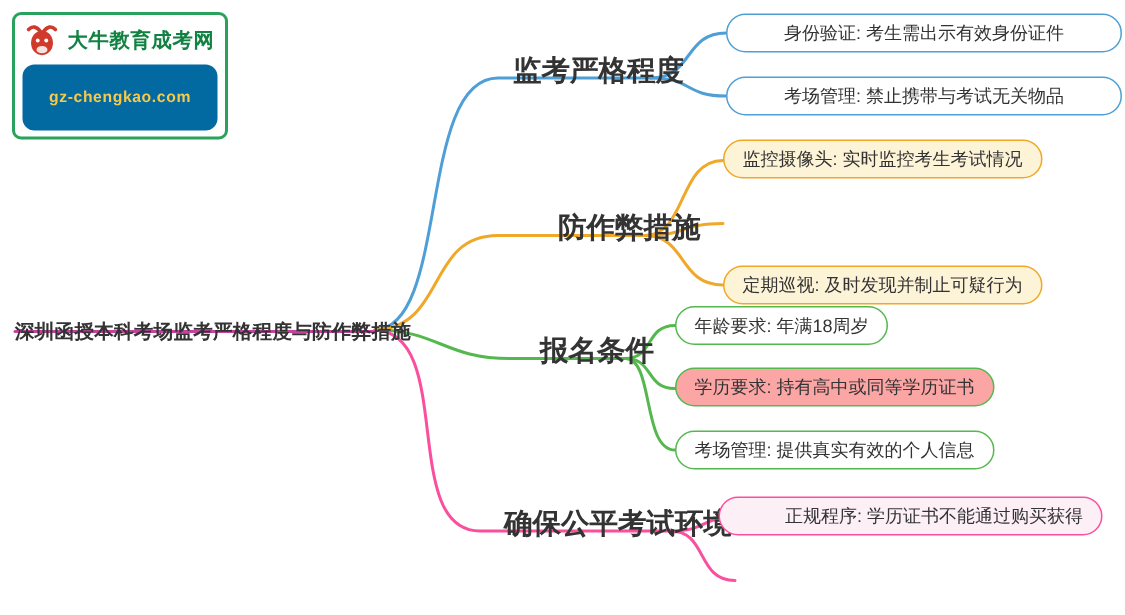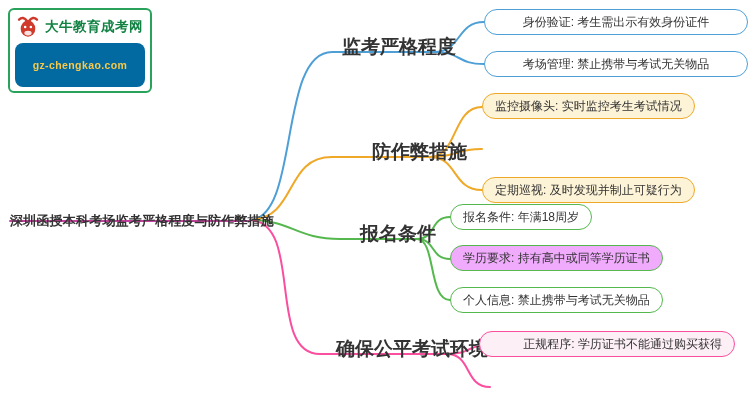--- a/index.html
+++ b/index.html
@@ -77,19 +77,19 @@
   <div class="blabel" style="left:352px;top:139px;margin-left:20px;">防作弊措施</div>
   <div class="blabel" style="left:360px;top:221px;">报名条件</div>
   <div class="blabel" style="left:336px;top:336px;">确保公平考试环境</div>
 
   <div class="leaf leaf-0" style="left: 484px; top: 9px; border-color: rgb(77, 159, 214); background: rgb(255, 255, 255);">身份验证: 考生需出示有效身份证件</div>
   <div class="leaf leaf-0" style="left: 484px; top: 51px; border-color: rgb(77, 159, 214); background: rgb(255, 255, 255);">考场管理: 禁止携带与考试无关物品</div>
 
   <div class="leaf leaf-1" style="left: 482px; top: 93px; border-color: rgb(239, 168, 39); background: rgb(253, 243, 215);">监控摄像头: 实时监控考生考试情况</div>
   <div class="leaf leaf-1" style="left: 482px; top: 177px; border-color: rgb(239, 168, 39); background: rgb(253, 243, 215);">定期巡视: 及时发现并制止可疑行为</div>
 
-  <div class="leaf leaf-2" style="left: 450px; top: 204px; border-color: rgb(85, 184, 78); background: rgb(255, 255, 255);">报名条件: 年满18周岁</div>
-  <div class="leaf leaf-2" style="left: 450px; top: 245px; border-color: rgb(85, 184, 78); background: #f0abfc;">学历要求: 持有高中或同等学历证书</div>
-  <div class="leaf leaf-2" style="left: 450px; top: 287px; border-color: rgb(85, 184, 78); background: rgb(255, 255, 255);">个人信息: 禁止携带与考试无关物品</div>
+  <div class="leaf leaf-2" style="left: 450px; top: 204px; border-color: rgb(85, 184, 78); background: rgb(255, 255, 255);">年龄要求: 年满18周岁</div>
+  <div class="leaf leaf-2" style="left: 450px; top: 245px; border-color: rgb(85, 184, 78); background: #fca5a5;">学历要求: 持有高中或同等学历证书</div>
+  <div class="leaf leaf-2" style="left: 450px; top: 287px; border-color: rgb(85, 184, 78); background: rgb(255, 255, 255);">考场管理: 提供真实有效的个人信息</div>
 
   <div class="leaf leaf-3" style="left: 479px; top: 331px; border-color: rgb(250, 78, 158); background: rgb(253, 239, 246); text-align: right;">正规程序: 学历证书不能通过购买获得</div>
 
 </div>
 
 </body></html>

